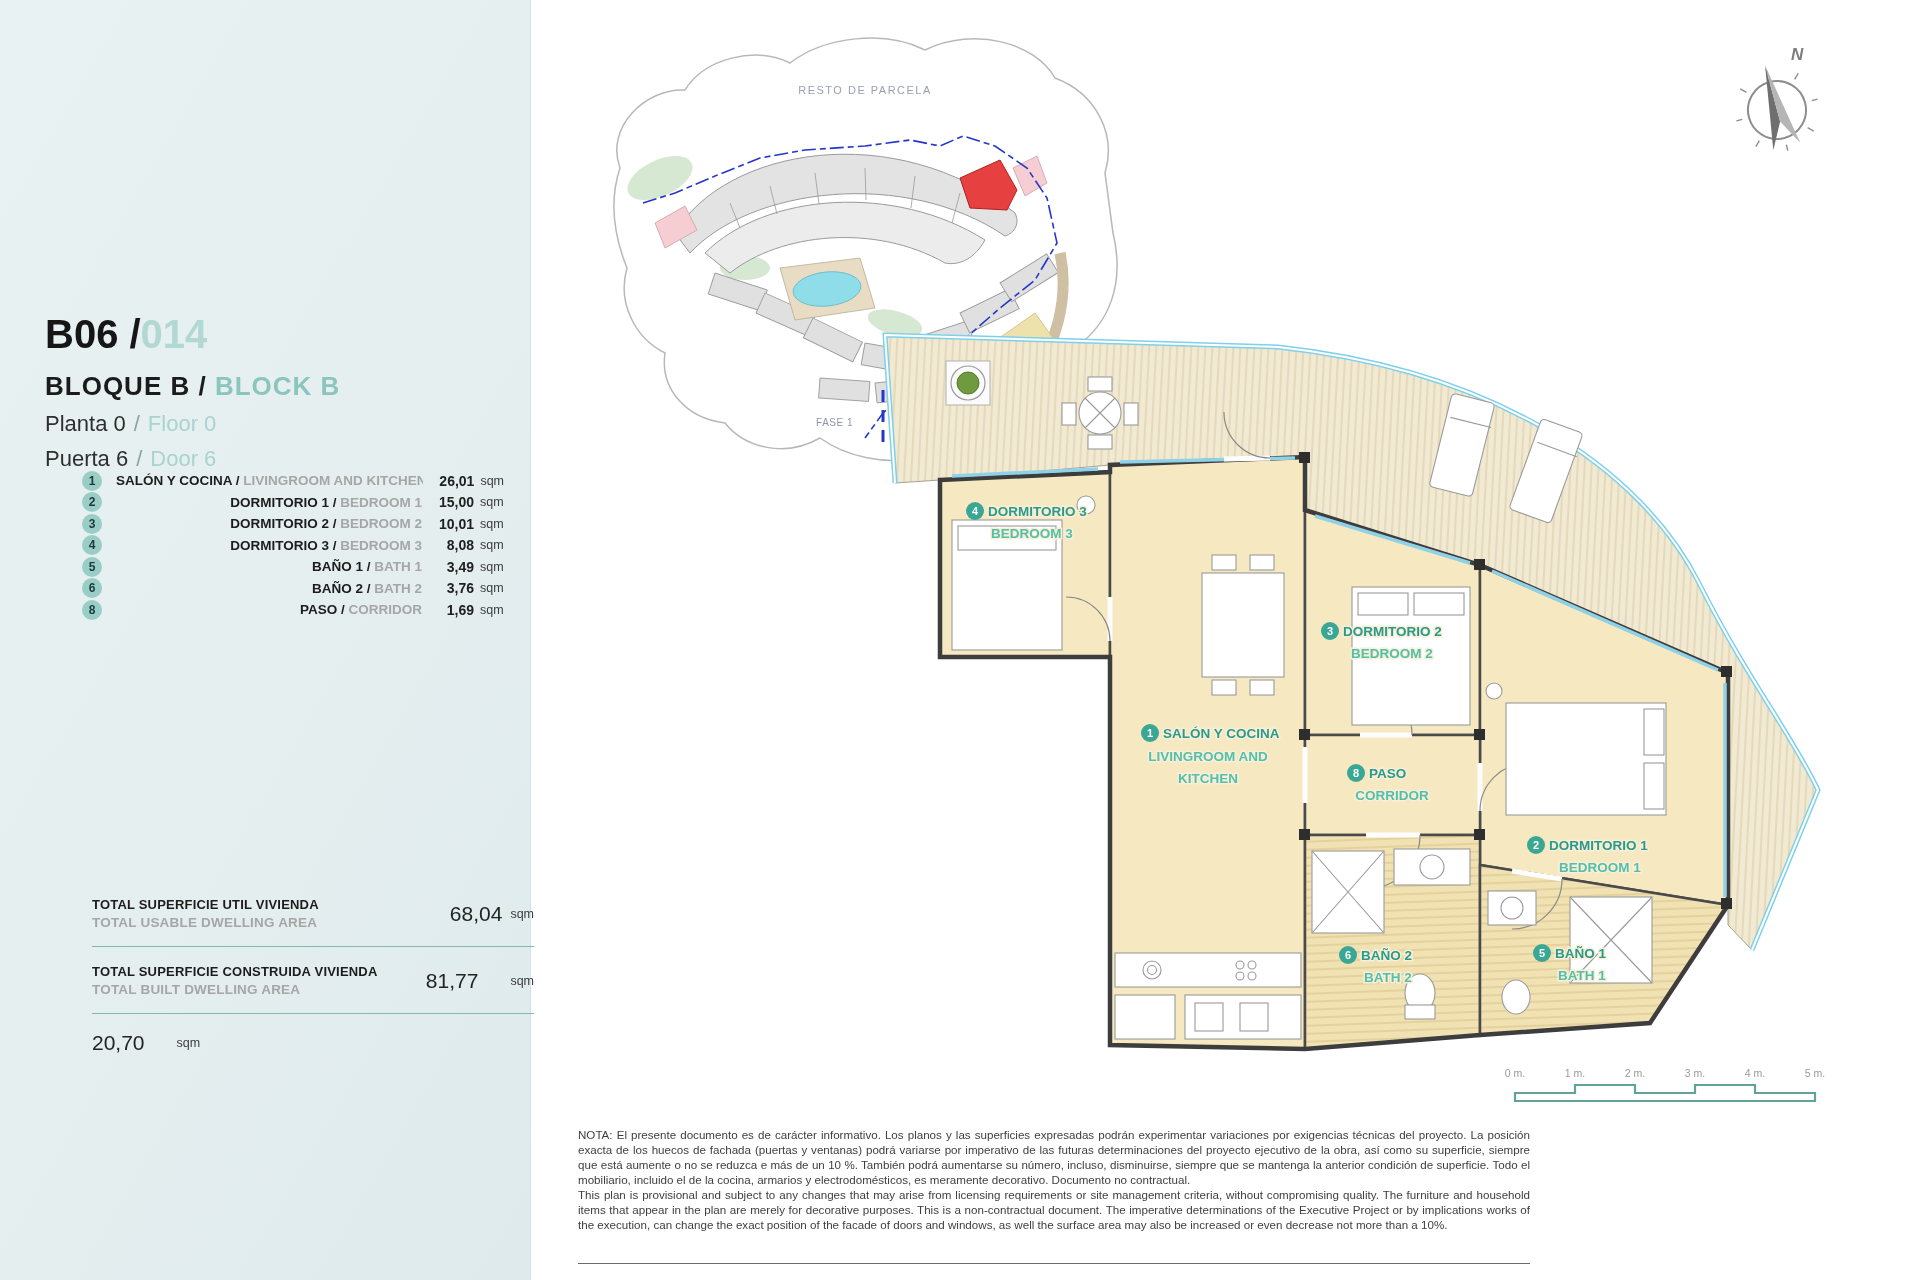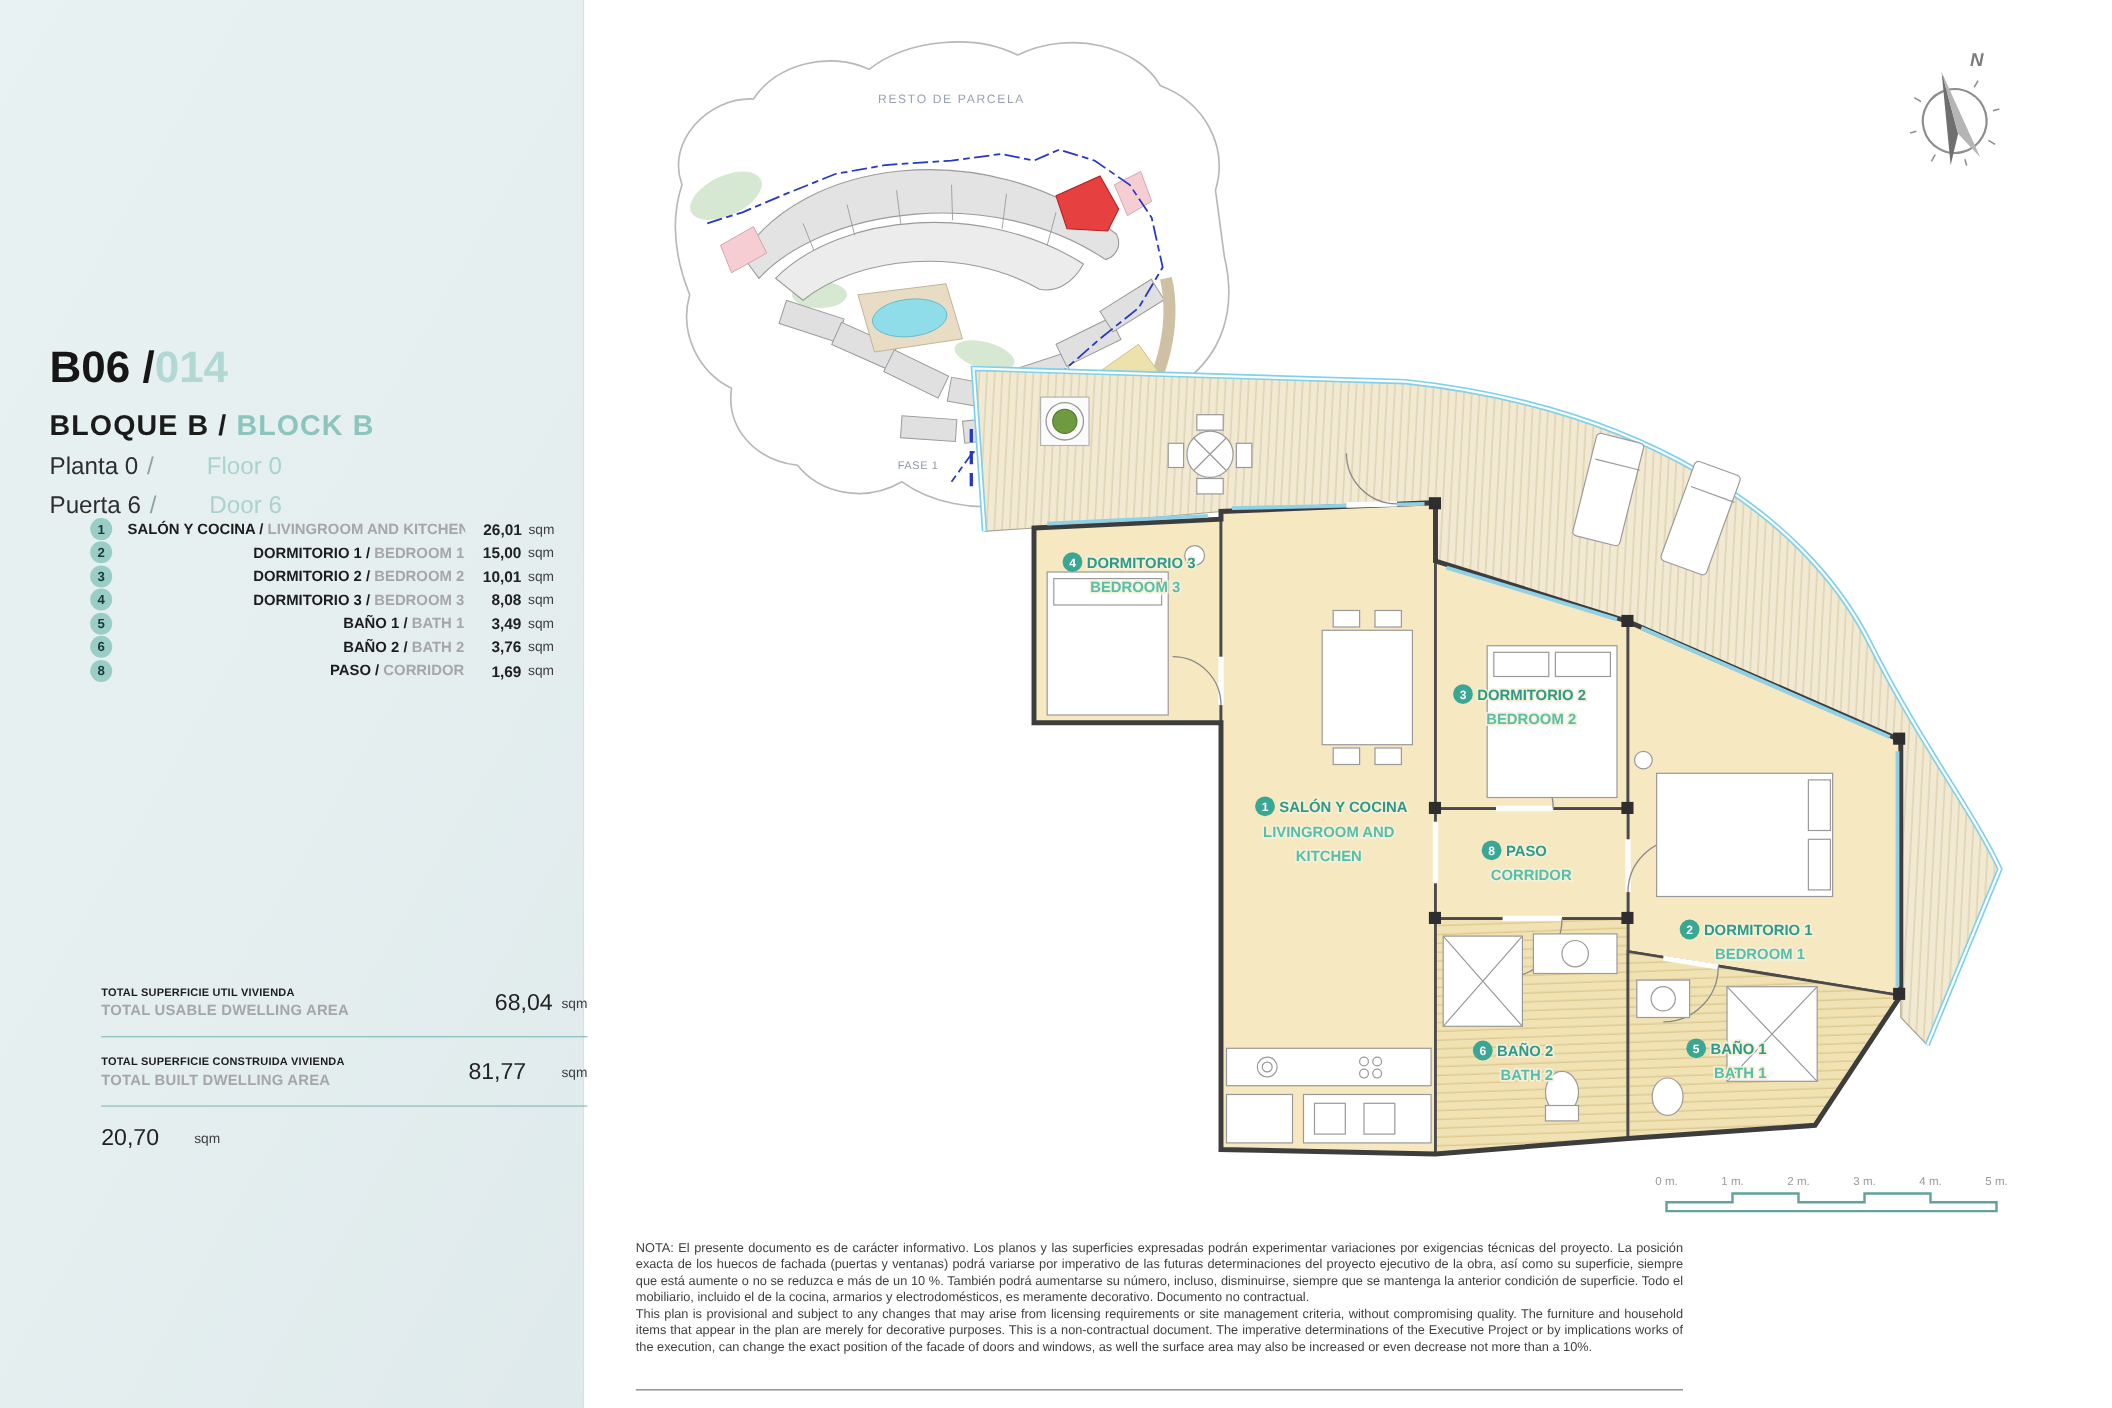--- a/index.html
+++ b/index.html
@@ -10,38 +10,38 @@
   .sidebar { position:absolute; left:0; top:0; width:531px; height:1280px;
              background:linear-gradient(120deg,#e9f2f3 0%, #e4eeef 60%, #dfeaec 100%);
              border-right:1px solid #d3e2e3; }
   .sb-header { position:absolute; left:45px; top:312px; width:450px; text-align:left; }
   .unit-title { font-size:40px; font-weight:bold; letter-spacing:0; color:#161616; }
   .unit-title .lite { color:#b2d8d3; }
   .block-line { margin-top:14px; font-size:26px; font-weight:bold; color:#1b1b1b; letter-spacing:1px; }
   .block-line .lite { color:#8cc5be; }
   .fd-line { margin-top:9px; font-size:22px; color:#2e2e2e; }
   .fd-line .sep { color:#8aa4a2; padding:0 8px; }
-  .fd-line .lite { color:#a9d3ce;margin-left:40px; }
+  .fd-line .lite { color:#a9d3ce; }
 
   .room-list { position:absolute; left:82px; top:470px; width:432px; }
   .room-row { display:flex; align-items:center; height:21.5px; }
   .badge { width:20px; height:20px; border-radius:50%; background:#9bcdc7; color:#173a3c;
            font-size:12px; font-weight:bold; display:flex; align-items:center; justify-content:center;
            flex:0 0 20px; }
   .room-label { flex:1 1 auto; margin-left:14px; font-size:13.5px; font-weight:bold; color:#1c1c1c;
                 white-space:nowrap; overflow:hidden;text-align:right; }
   .room-label .en { color:#a6a6a6; }
   .room-area { width:52px; text-align:right; font-size:14px; font-weight:bold; color:#202020; }
   .room-unit { width:34px; margin-left:6px; font-size:12.5px; color:#3c3c3c; }
 
   .totals { position:absolute; left:92px; top:880px; width:442px; }
   .total-block { display:flex; align-items:center; padding:17px 0 16px 0; }
   .total-block + .total-block { border-top:1.5px solid #7fb9b4;gap:24px; }
   .tb-labels { flex:1 1 auto; }
-  .tb-es { font-size:10px; font-weight:bold; color:#1c1c1c; letter-spacing:0.2px; }
+  .tb-es { font-size:13px; font-weight:bold; color:#1c1c1c; letter-spacing:0.2px; }
   .tb-en { font-size:13.5px; font-weight:bold; color:#a6a6a6; margin-top:3px; letter-spacing:0.2px; }
   .tb-value { font-size:21px; color:#232323; }
   .tb-unit { font-size:12.5px; color:#3c3c3c; margin-left:8px; }
 
   
   .note { position:absolute; left:578px; top:1127px; width:952px; font-size:11.6px; line-height:1.3;
           color:#3e3e3e; text-align:justify; }
   .note p { margin:0; }
   .note-rule { position:absolute; left:578px; top:1263px; width:952px; height:1px; background:#6b6b6b; }
 

